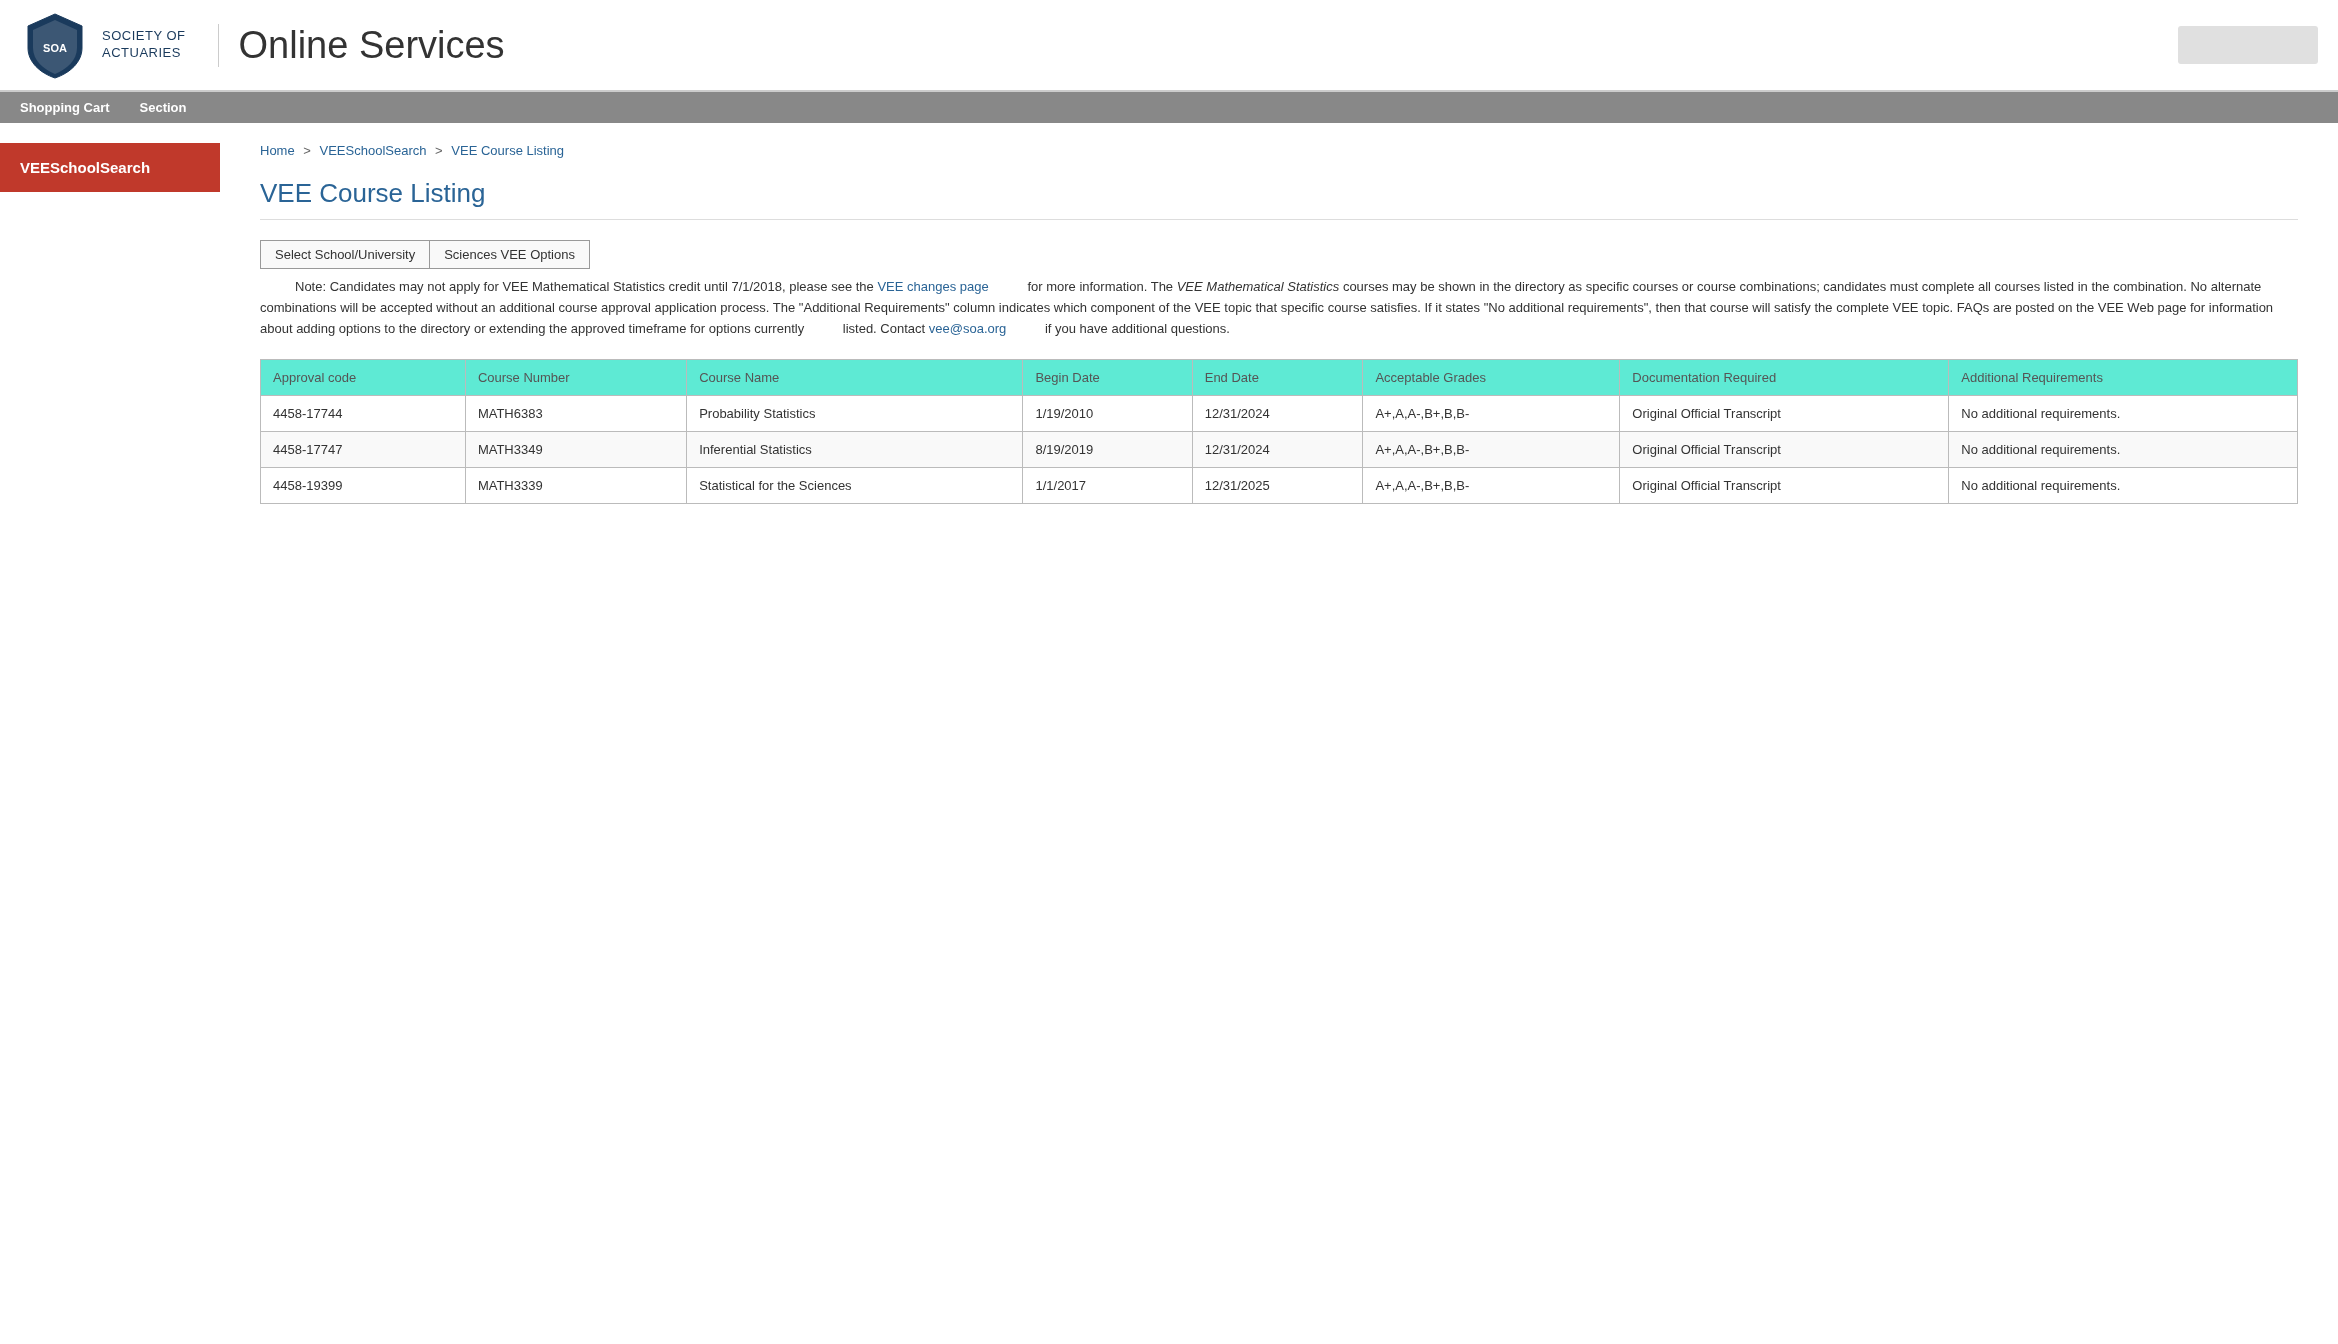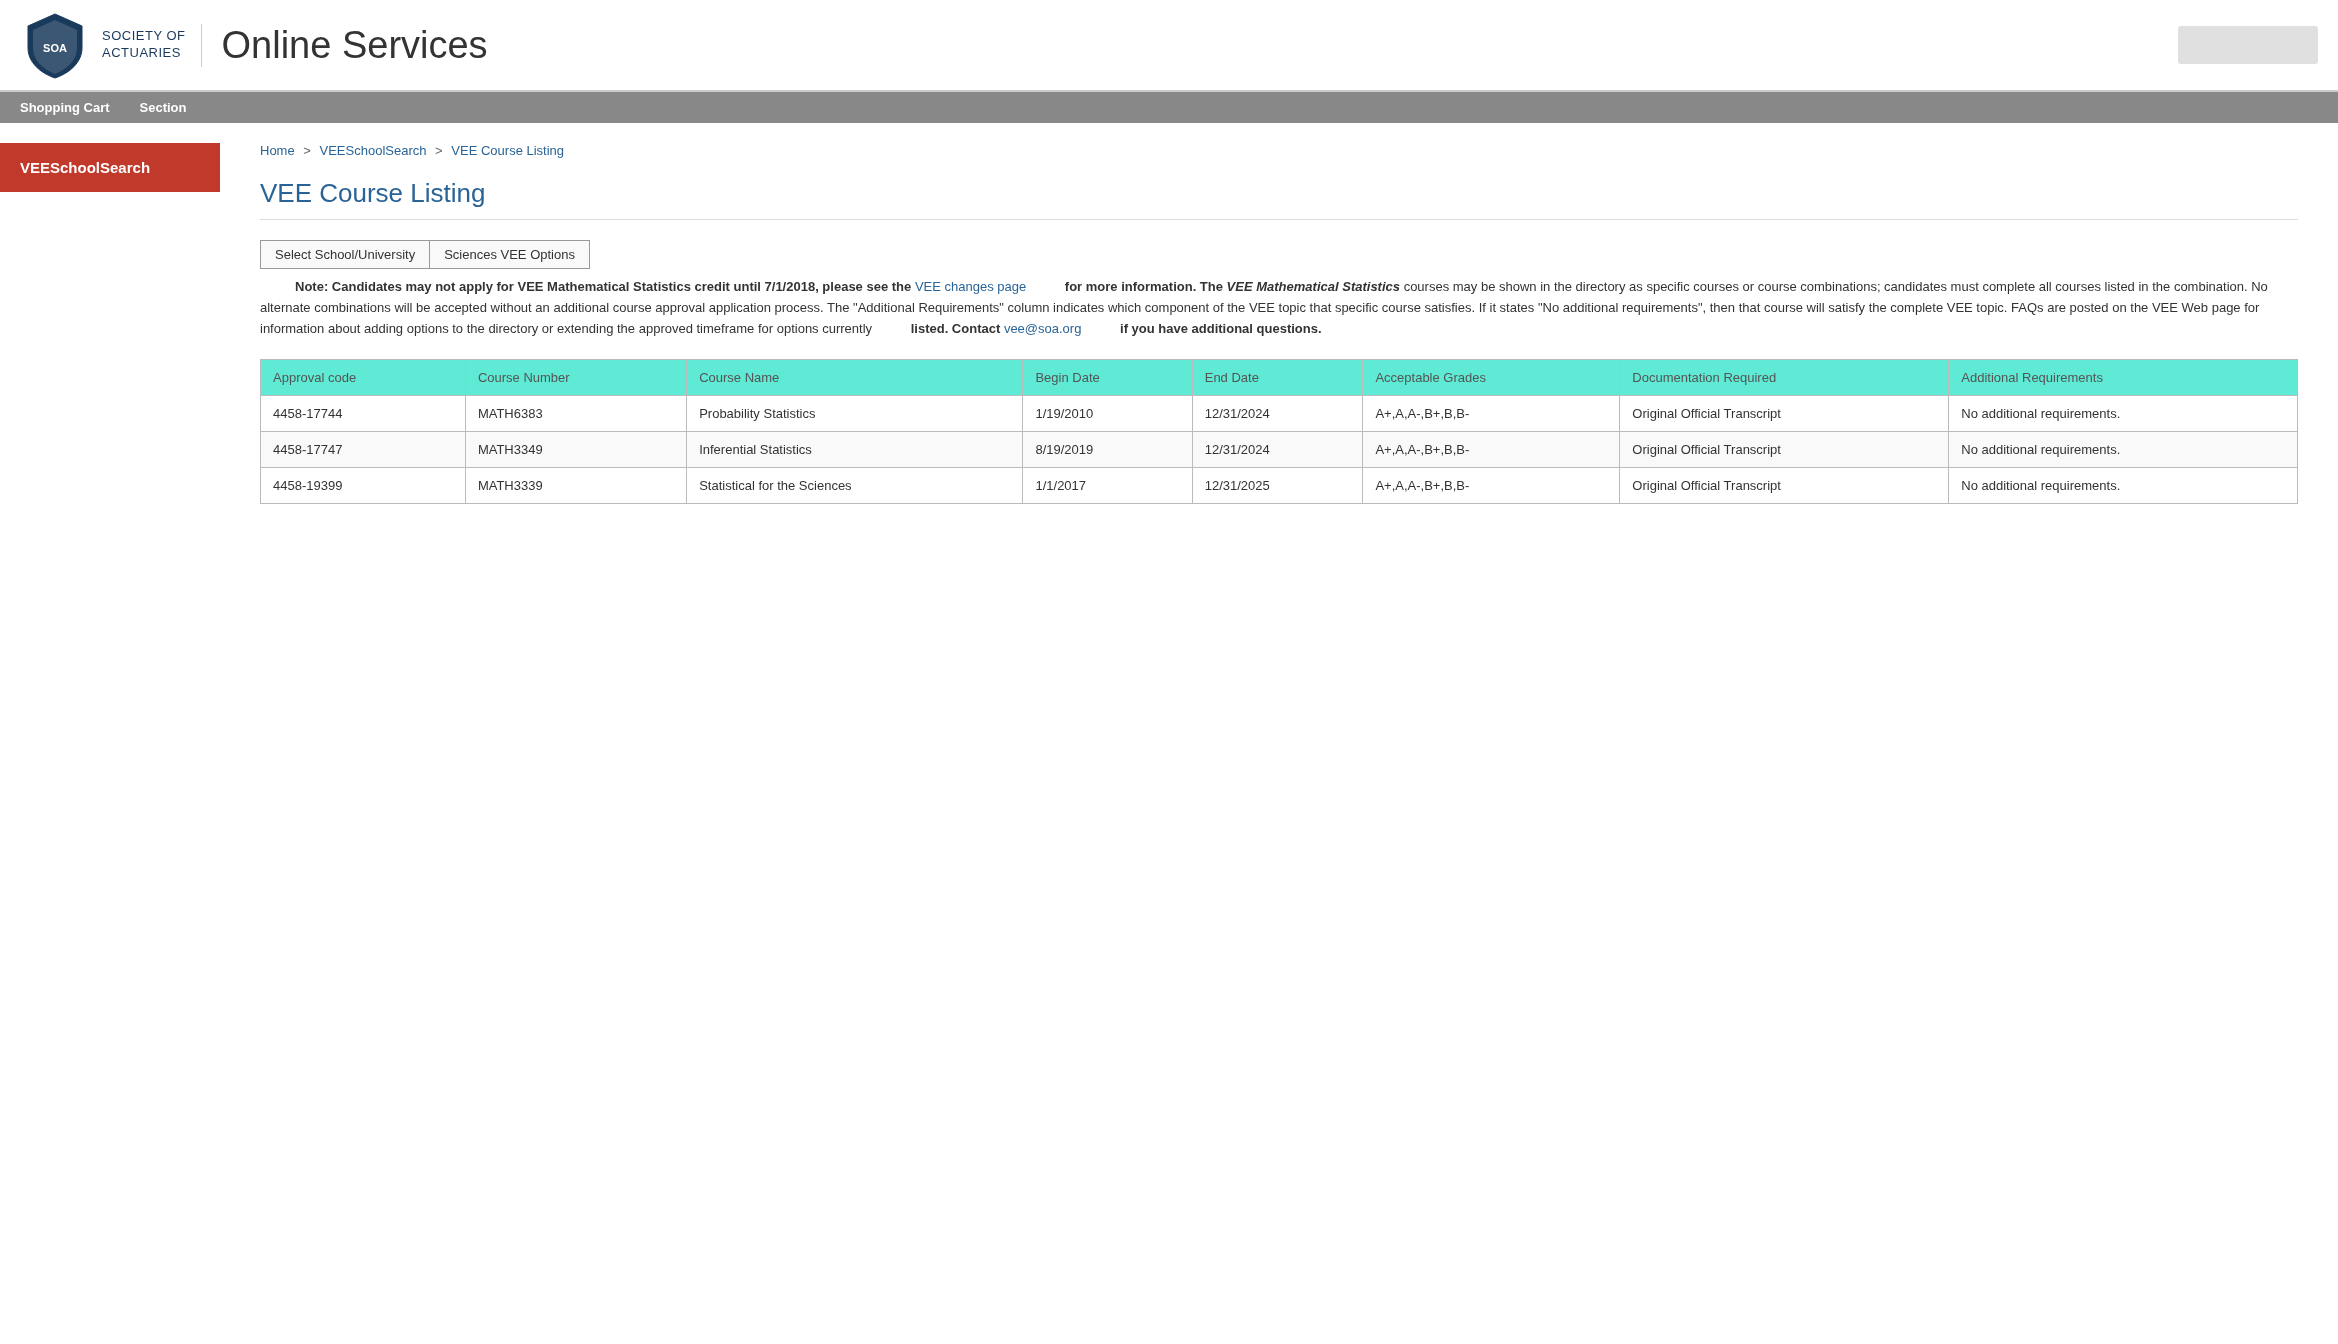--- a/index.html
+++ b/index.html
@@ -27,21 +27,21 @@
       font-weight: normal;
       color: #1a3a5c;
       line-height: 1.3;
       text-transform: uppercase;
       letter-spacing: 0.5px;
     }
     .header-title {
       font-size: 38px;
       font-weight: 300;
       color: #333;
-      margin-left: 3px;
+      margin-left: 20px;
       padding-left: 20px;
       border-left: 1px solid #ccc;
     }
     .header-right {
       margin-left: auto;
       background: #e0e0e0;
       padding: 8px 20px;
       border-radius: 3px;
       width: 140px;
       height: 38px;
@@ -155,21 +155,21 @@
     .note-text {
       font-size: 13px;
       line-height: 1.6;
       margin-bottom: 20px;
       color: #333;
     }
     .note-text a {
       color: #2a6496;
       text-decoration: none;
     }
-    .note-text strong { font-weight: bold; padding-left: 35px; }
+    .note-text strong { font-weight: normal; padding-left: 35px; }
 
     
     .data-table {
       width: 100%;
       border-collapse: collapse;
       font-size: 13px;
       margin-top: 10px;
     }
     .data-table th, .data-table td {
       border: 1px solid #bbb;

